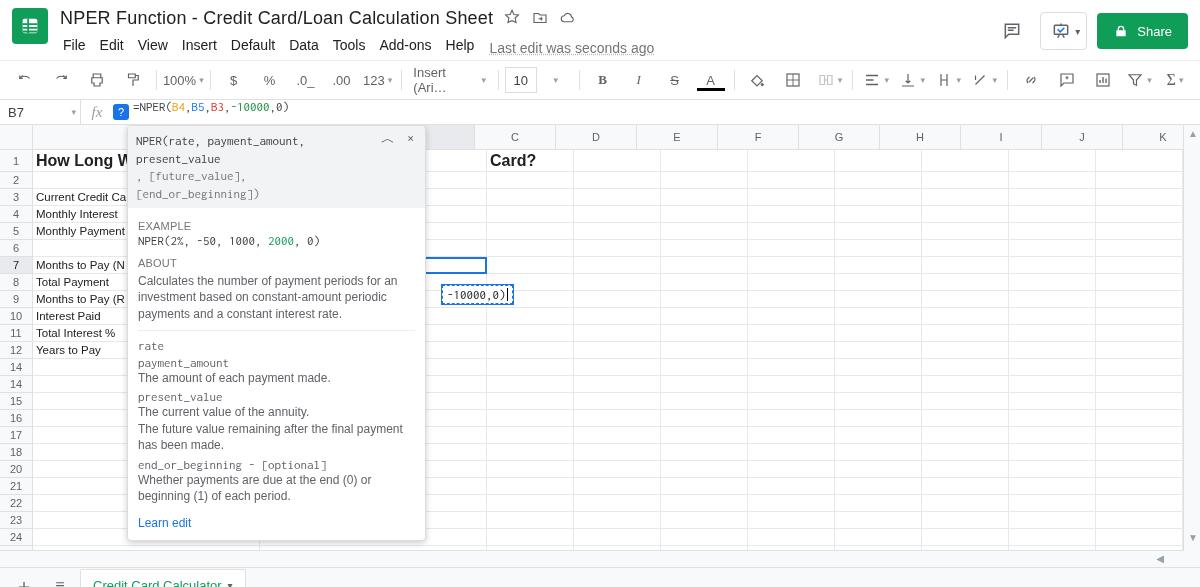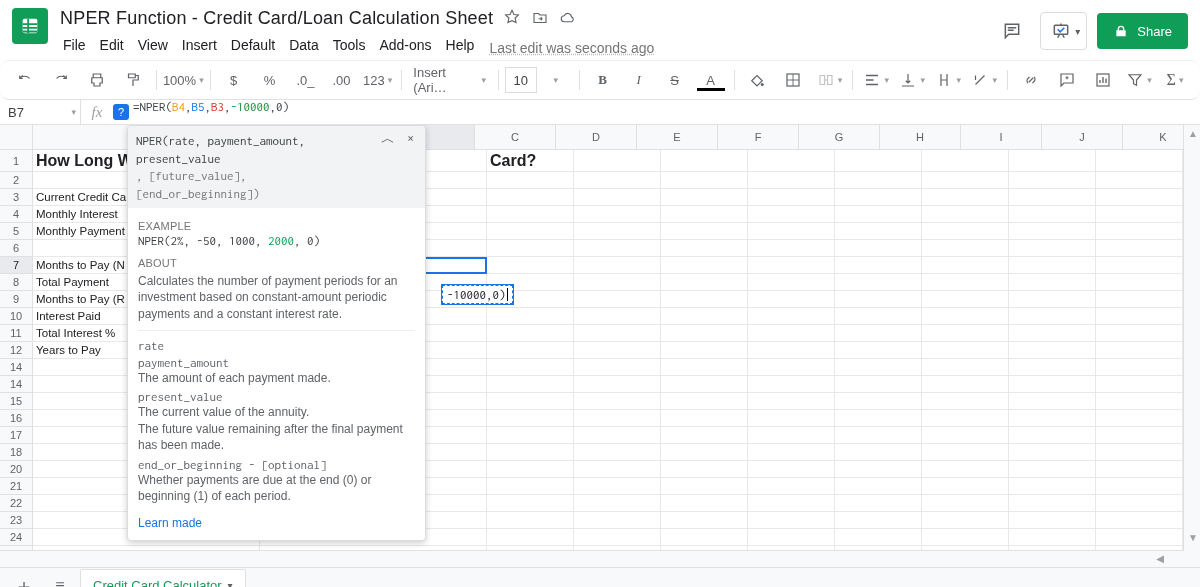--- a/index.html
+++ b/index.html
@@ -96,21 +96,20 @@
 
   
   .toolbar {
     height: 38px;
     border-top:1px solid #eee;
     border-bottom:1px solid #e0e0e0;
     display:flex;
     align-items:center;
     padding:0 8px;
     gap:2px;
-    border-radius:9px;
   }
   .t-btn{
     height:26px;min-width:26px;padding:0 4px;display:flex;align-items:center;justify-content:center;
     color:#5f6368;border-radius:2px;cursor:pointer;font-size:13px;
   }
   .t-btn svg{width:18px;height:18px;fill:#5f6368;}
   .t-sep{width:1px;height:20px;background:#e0e0e0;margin:0 4px;}
   .t-txt{color:#5f6368;}
   .t-dd::after{content:"▾";font-size:9px;color:#9aa0a6;margin-left:3px;}
   .fontname{width:90px;justify-content:flex-start;padding:0 6px;}
@@ -827,21 +826,21 @@
       <div id="fn-args">
           <div class="fn-arg">rate</div>
           <div class="fn-arg">payment_amount</div>
           <div class="fn-arg-desc">The amount of each payment made.</div>
           <div class="fn-arg">present_value</div>
           <div class="fn-arg-desc">The current value of the annuity.</div>
           <div class="fn-arg-desc">The future value remaining after the final payment has been made.</div>
           <div class="fn-arg">end_or_beginning - [optional]</div>
           <div class="fn-arg-desc">Whether payments are due at the end (0) or beginning (1) of each period.</div>
         </div>
-      <span class="fn-learn">Learn made</span>
+      <span class="fn-learn">Learn edit</span>
     </div>
   </div>
 
   <div class="right-scroll">
     <span class="scroll-arrow up">▲</span>
     <span class="scroll-arrow down">▼</span>
   </div>
   <div class="bottom-scroll">
     <span class="larr">◀</span>
   </div>

